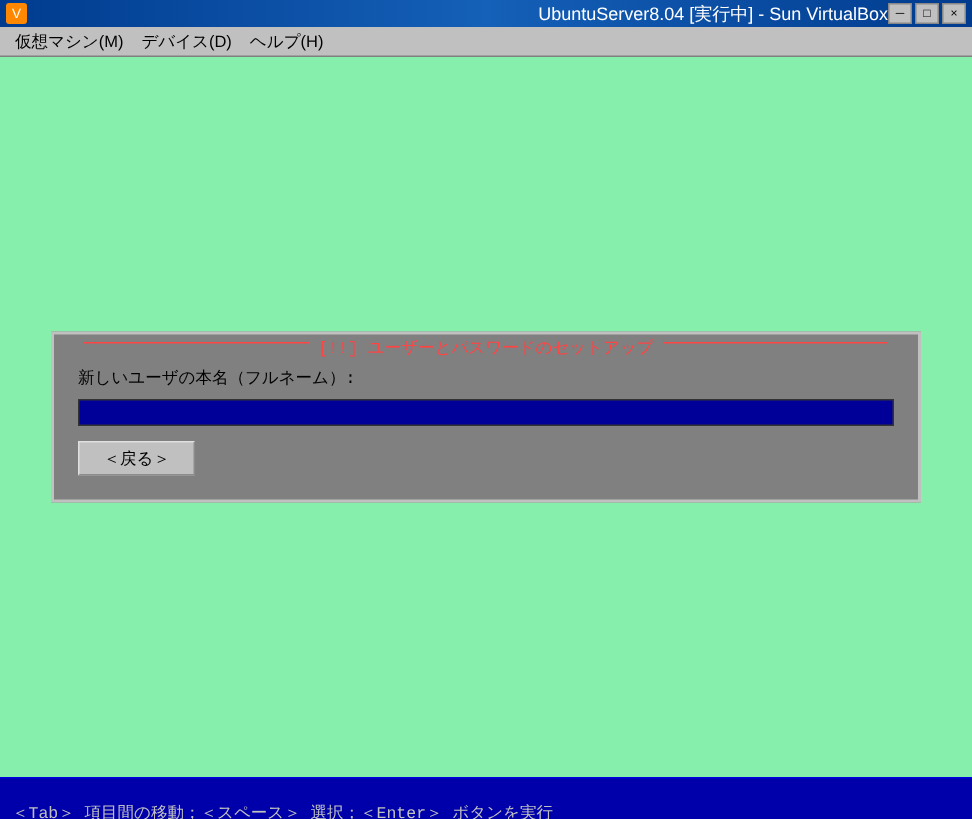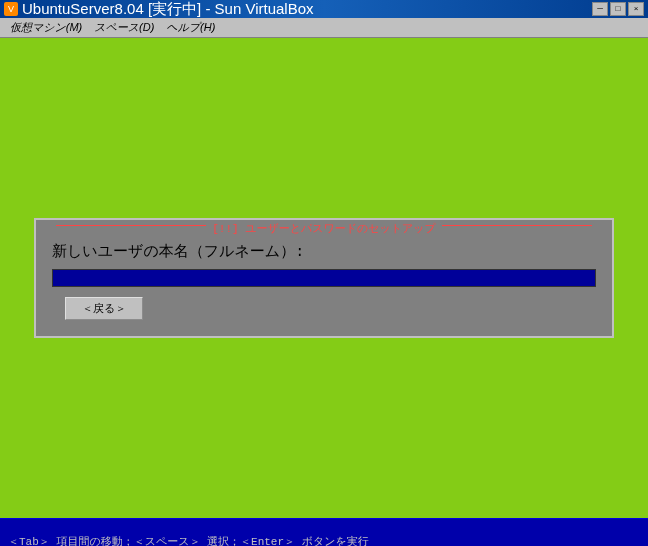--- a/index.html
+++ b/index.html
@@ -31,21 +31,22 @@
       background: #f80;
       border-radius: 2px;
       display: inline-block;
       font-size: 9px;
       line-height: 14px;
       text-align: center;
       color: white;
     }
     #titlebar-title {
       flex: 1;
-      font-size: 15px;
+      font-size: 12px;
+      text-align: right;
     }
     #titlebar-buttons {
       display: flex;
       gap: 2px;
     }
     .tb-btn {
       width: 16px;
       height: 14px;
       background: #c0c0c0;
       border: 1px solid #888;
@@ -57,33 +58,32 @@
     }
 
     
     #menubar {
       background: #c0c0c0;
       height: 20px;
       display: flex;
       align-items: center;
       padding: 0 4px;
       border-bottom: 1px solid #808080;
-      font-style: italic;
     }
     .menu-item {
       font-size: 11px;
       font-family: 'MS UI Gothic', Arial, sans-serif;
       padding: 2px 6px;
       cursor: pointer;
       color: black;
     }
 
     
     #main-area {
-      background: #84cc16;
+      background: #86efac;
       width: 648px;
       height: 480px;
       position: relative;
       display: flex;
       align-items: center;
       justify-content: center;
     }
 
     
     #watermark {
@@ -143,42 +143,41 @@
     }
     #dialog-content p {
       margin-bottom: 8px;
     }
 
     
     #input-row {
       margin: 8px 0;
     }
     #input-label {
-      font-size: 15px;
+      font-size: 11px;
       color: black;
       margin-bottom: 4px;
     }
     #text-input {
       width: 100%;
       background: #000099;
       border: 1px solid #333;
       color: white;
       font-family: 'MS Gothic', 'Courier New', monospace;
       font-size: 11px;
       padding: 2px 4px;
       outline: none;
       height: 18px;
     }
 
     
     #buttons-row {
       display: flex;
       justify-content: space-between;
       margin-top: 10px;
-      margin-left: 13px;
     }
     .dialog-btn {
       background: #c0c0c0;
       border: 1px outset #e0e0e0;
       font-family: 'MS Gothic', 'Courier New', monospace;
       font-size: 11px;
       padding: 3px 16px;
       cursor: pointer;
       color: black;
     }
@@ -207,21 +206,21 @@
   <span id="titlebar-title">UbuntuServer8.04 [実行中] - Sun VirtualBox</span>
   <div id="titlebar-buttons">
     <div class="tb-btn">─</div>
     <div class="tb-btn">□</div>
     <div class="tb-btn">×</div>
   </div>
 </div>
 
 <div id="menubar">
   <span class="menu-item">仮想マシン(M)</span>
-  <span class="menu-item">スペース(D)</span>
+  <span class="menu-item">デバイス(D)</span>
   <span class="menu-item">ヘルプ(H)</span>
 </div>
 
 <div id="main-area">
   <div id="watermark">Doitaroh.info</div>
 
   <div id="dialog">
 
     <div id="dialog-title-bar">
       <div id="dialog-title-line"></div>

